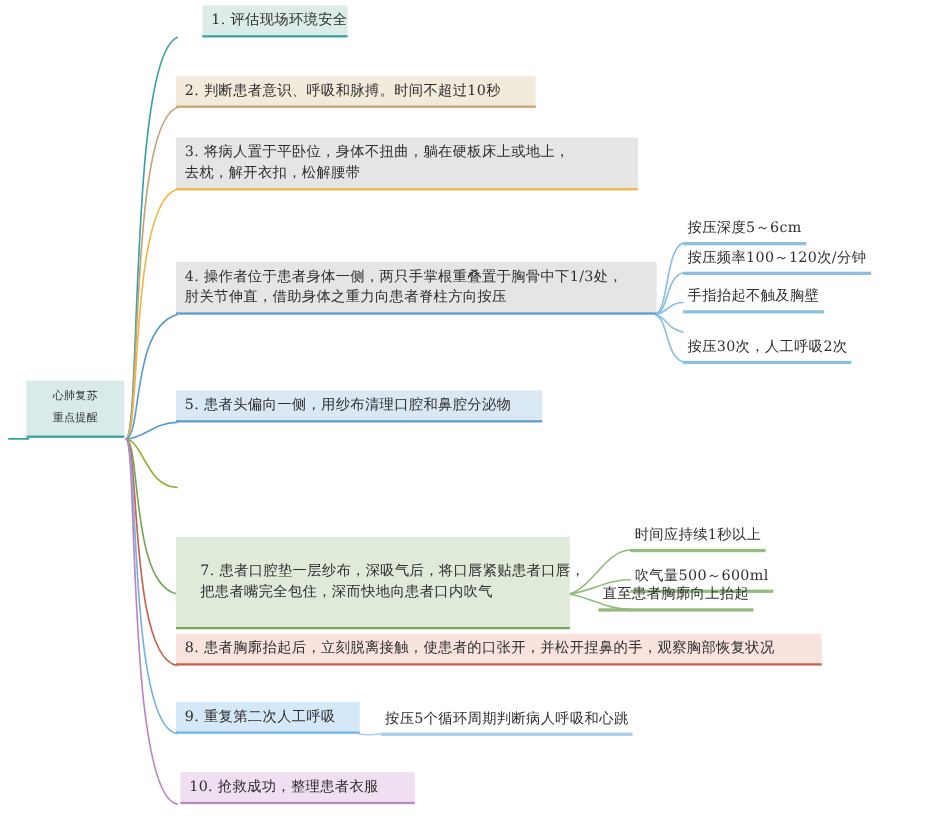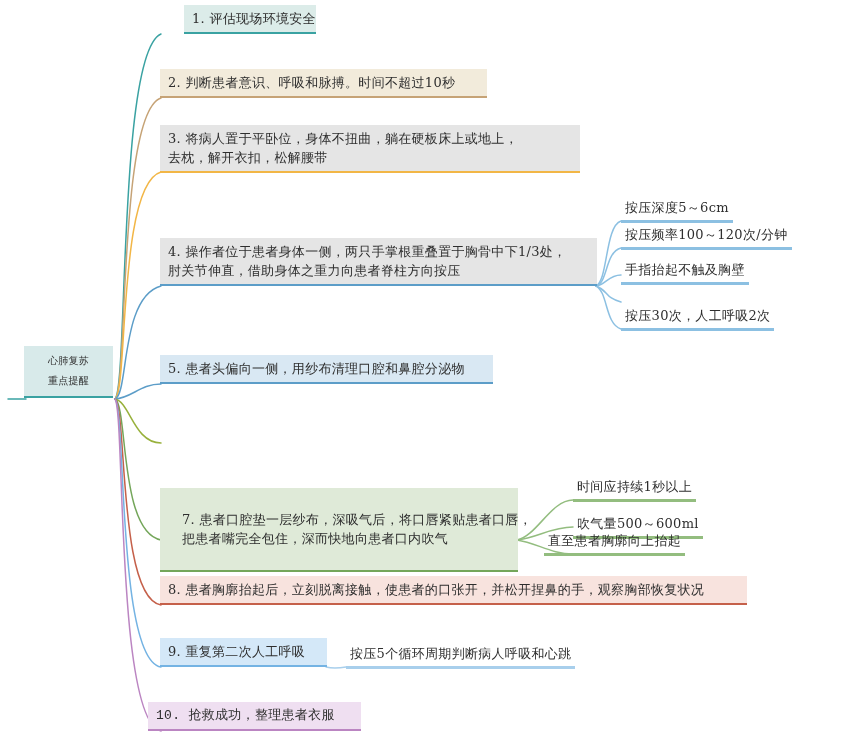--- a/index.html
+++ b/index.html
@@ -70,15 +70,15 @@
   <div class="sub" style="left: 573px; top: 475px; border-bottom-color: rgb(147, 189, 127);">时间应持续1秒以上</div>
   <div class="sub" style="left: 573px; top: 502px; border-bottom-color: rgb(147, 189, 127); margin-top: 10px;">吹气量500～600ml</div>
   <div class="sub" style="left: 544px; top: 529px; border-bottom-color: rgb(147, 189, 127);">直至患者胸廓向上抬起</div>
 
   <div class="topic" style="left: 160px; top: 576px; width: 587px; background: rgb(248, 227, 222); border-bottom-color: rgb(197, 96, 74);">8. 患者胸廓抬起后，立刻脱离接触，使患者的口张开，并松开捏鼻的手，观察胸部恢复状况</div>
 
   <div class="topic" style="left: 160px; top: 638px; width: 167px; background: rgb(212, 232, 248); border-bottom-color: rgb(116, 179, 227);">9. 重复第二次人工呼吸</div>
 
   <div class="sub" style="left: 346px; top: 642px; border-bottom-color: rgb(168, 207, 236);">按压5个循环周期判断病人呼吸和心跳</div>
 
-  <div class="topic" style="left: 148px; top: 702px; width: 213px; background: rgb(239, 223, 241); border-bottom-color: rgb(187, 133, 194); font-family: Liberation Mono, monospace;">10. 抢救成功，整理患者衣服</div>
+  <div class="topic" style="left: 164px; top: 702px; width: 213px; background: rgb(239, 223, 241); border-bottom-color: rgb(187, 133, 194);">10. 抢救成功，整理患者衣服</div>
 
 </div>
 
 </body></html>

